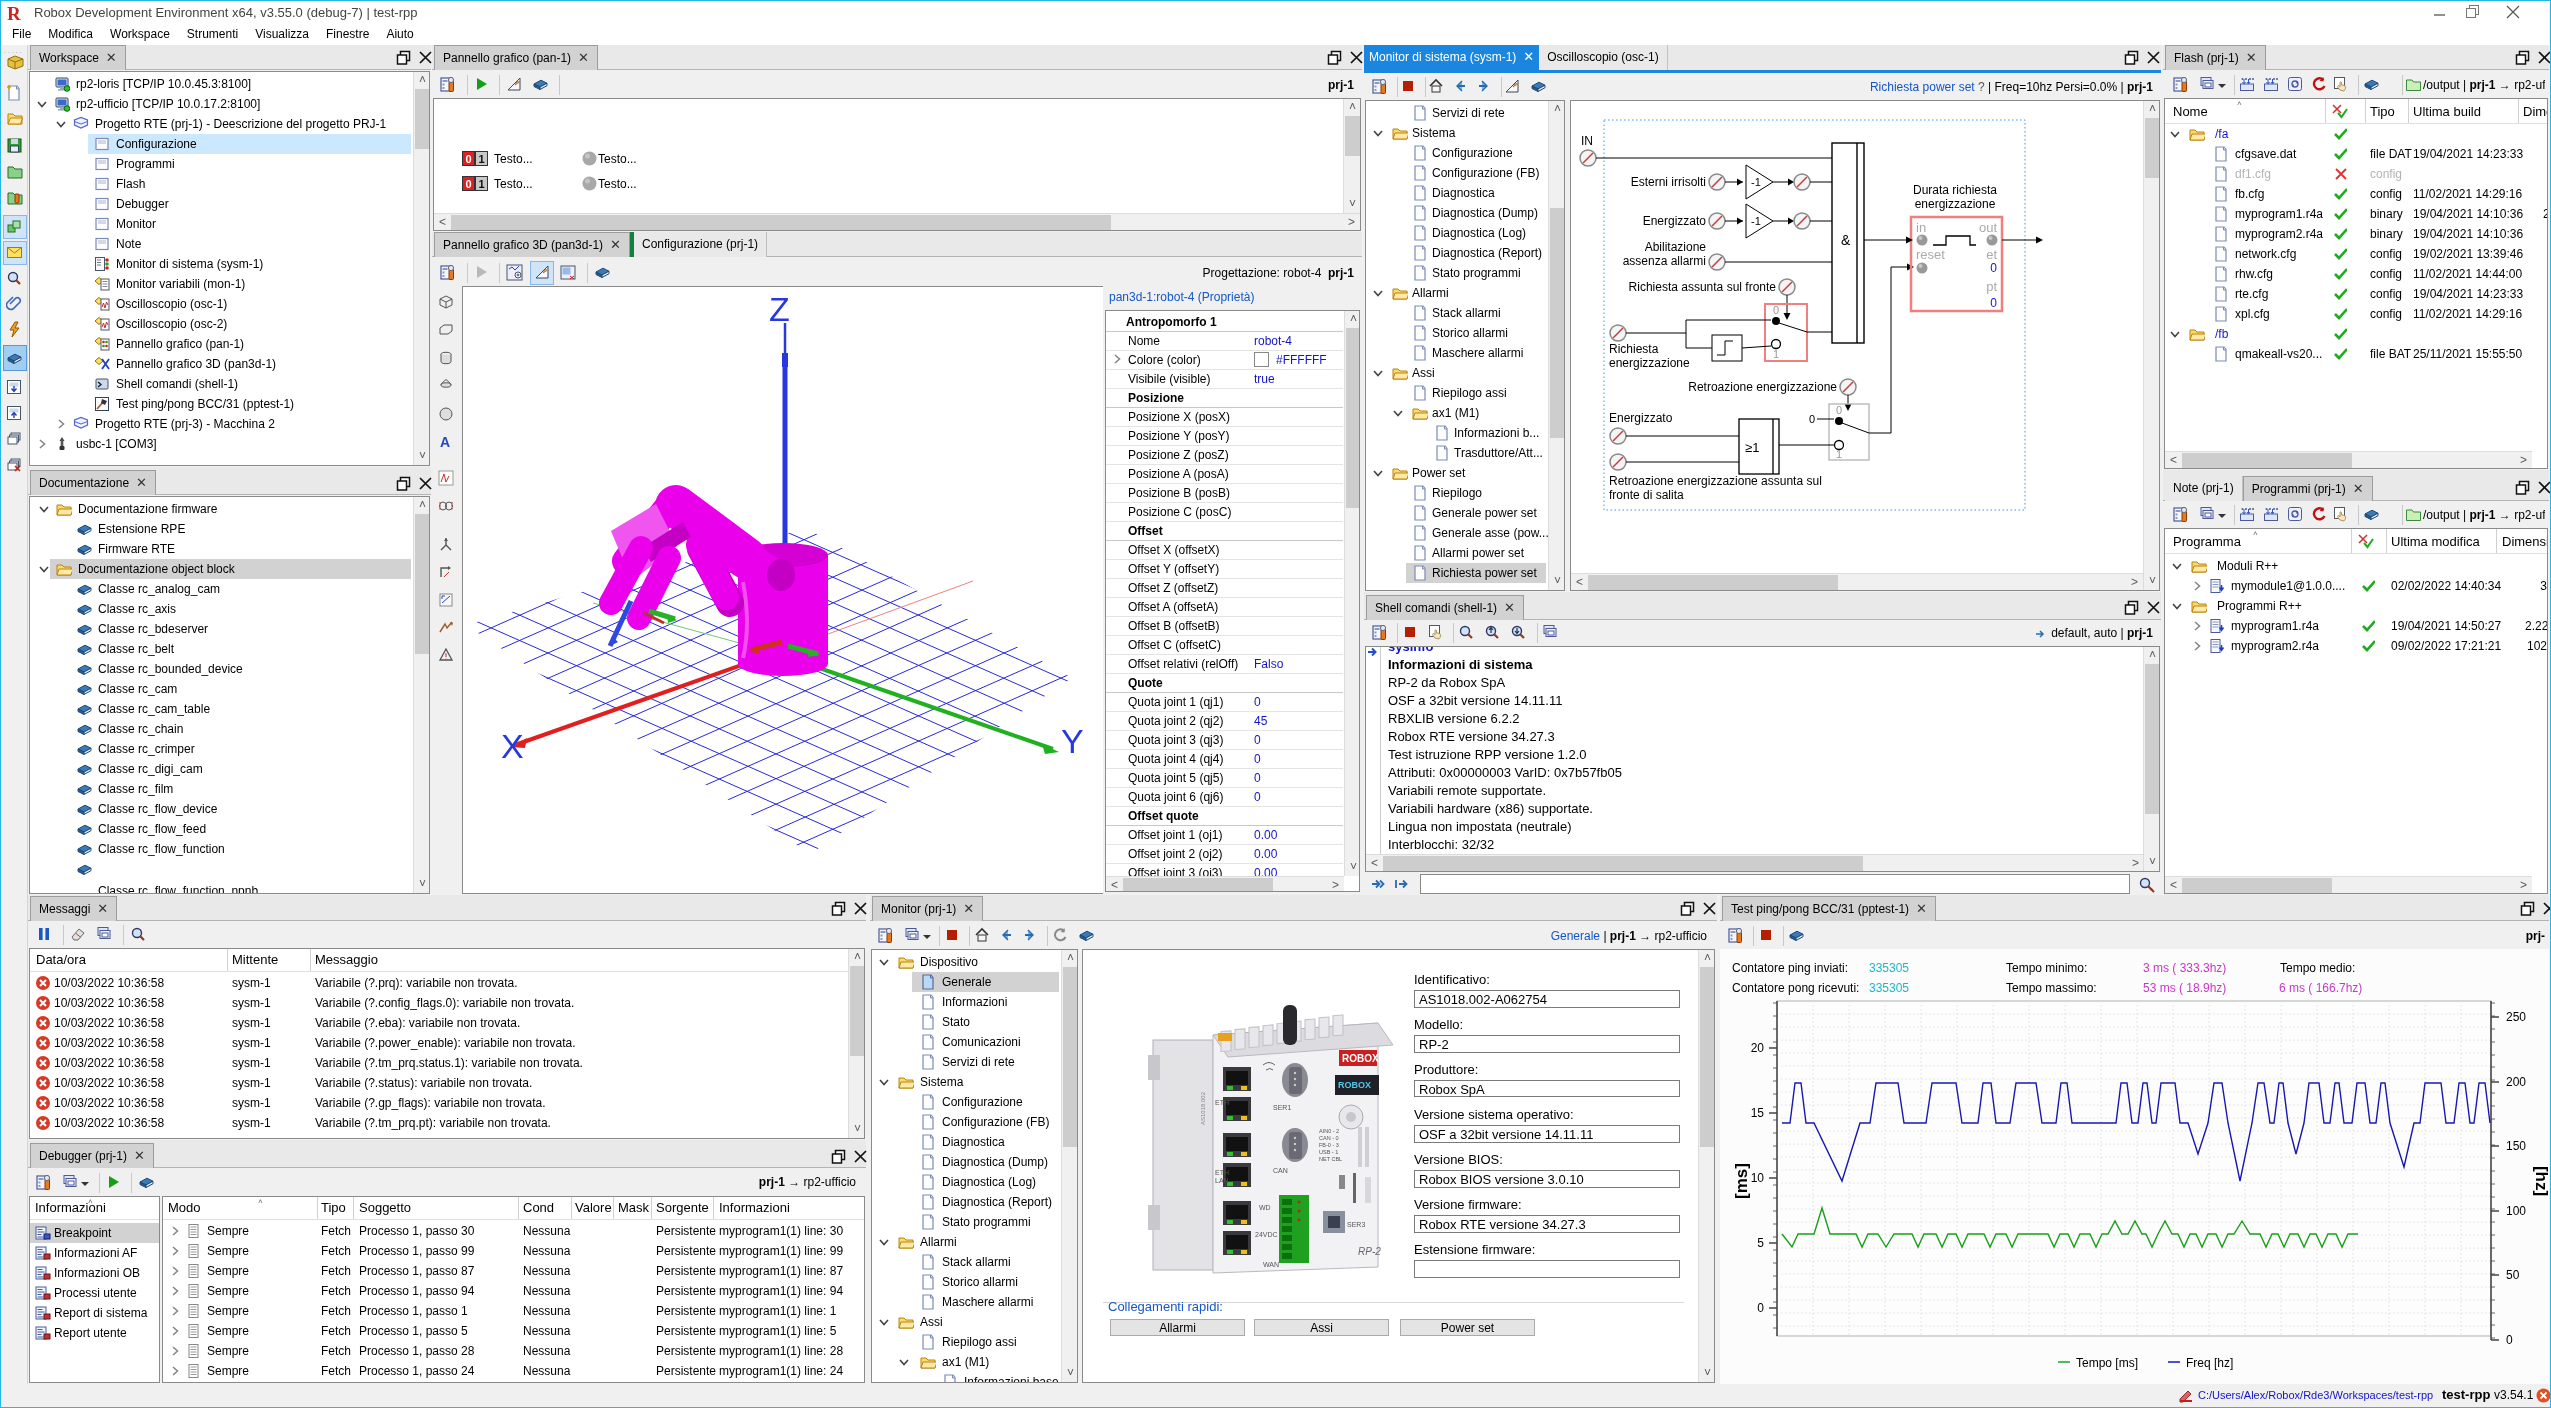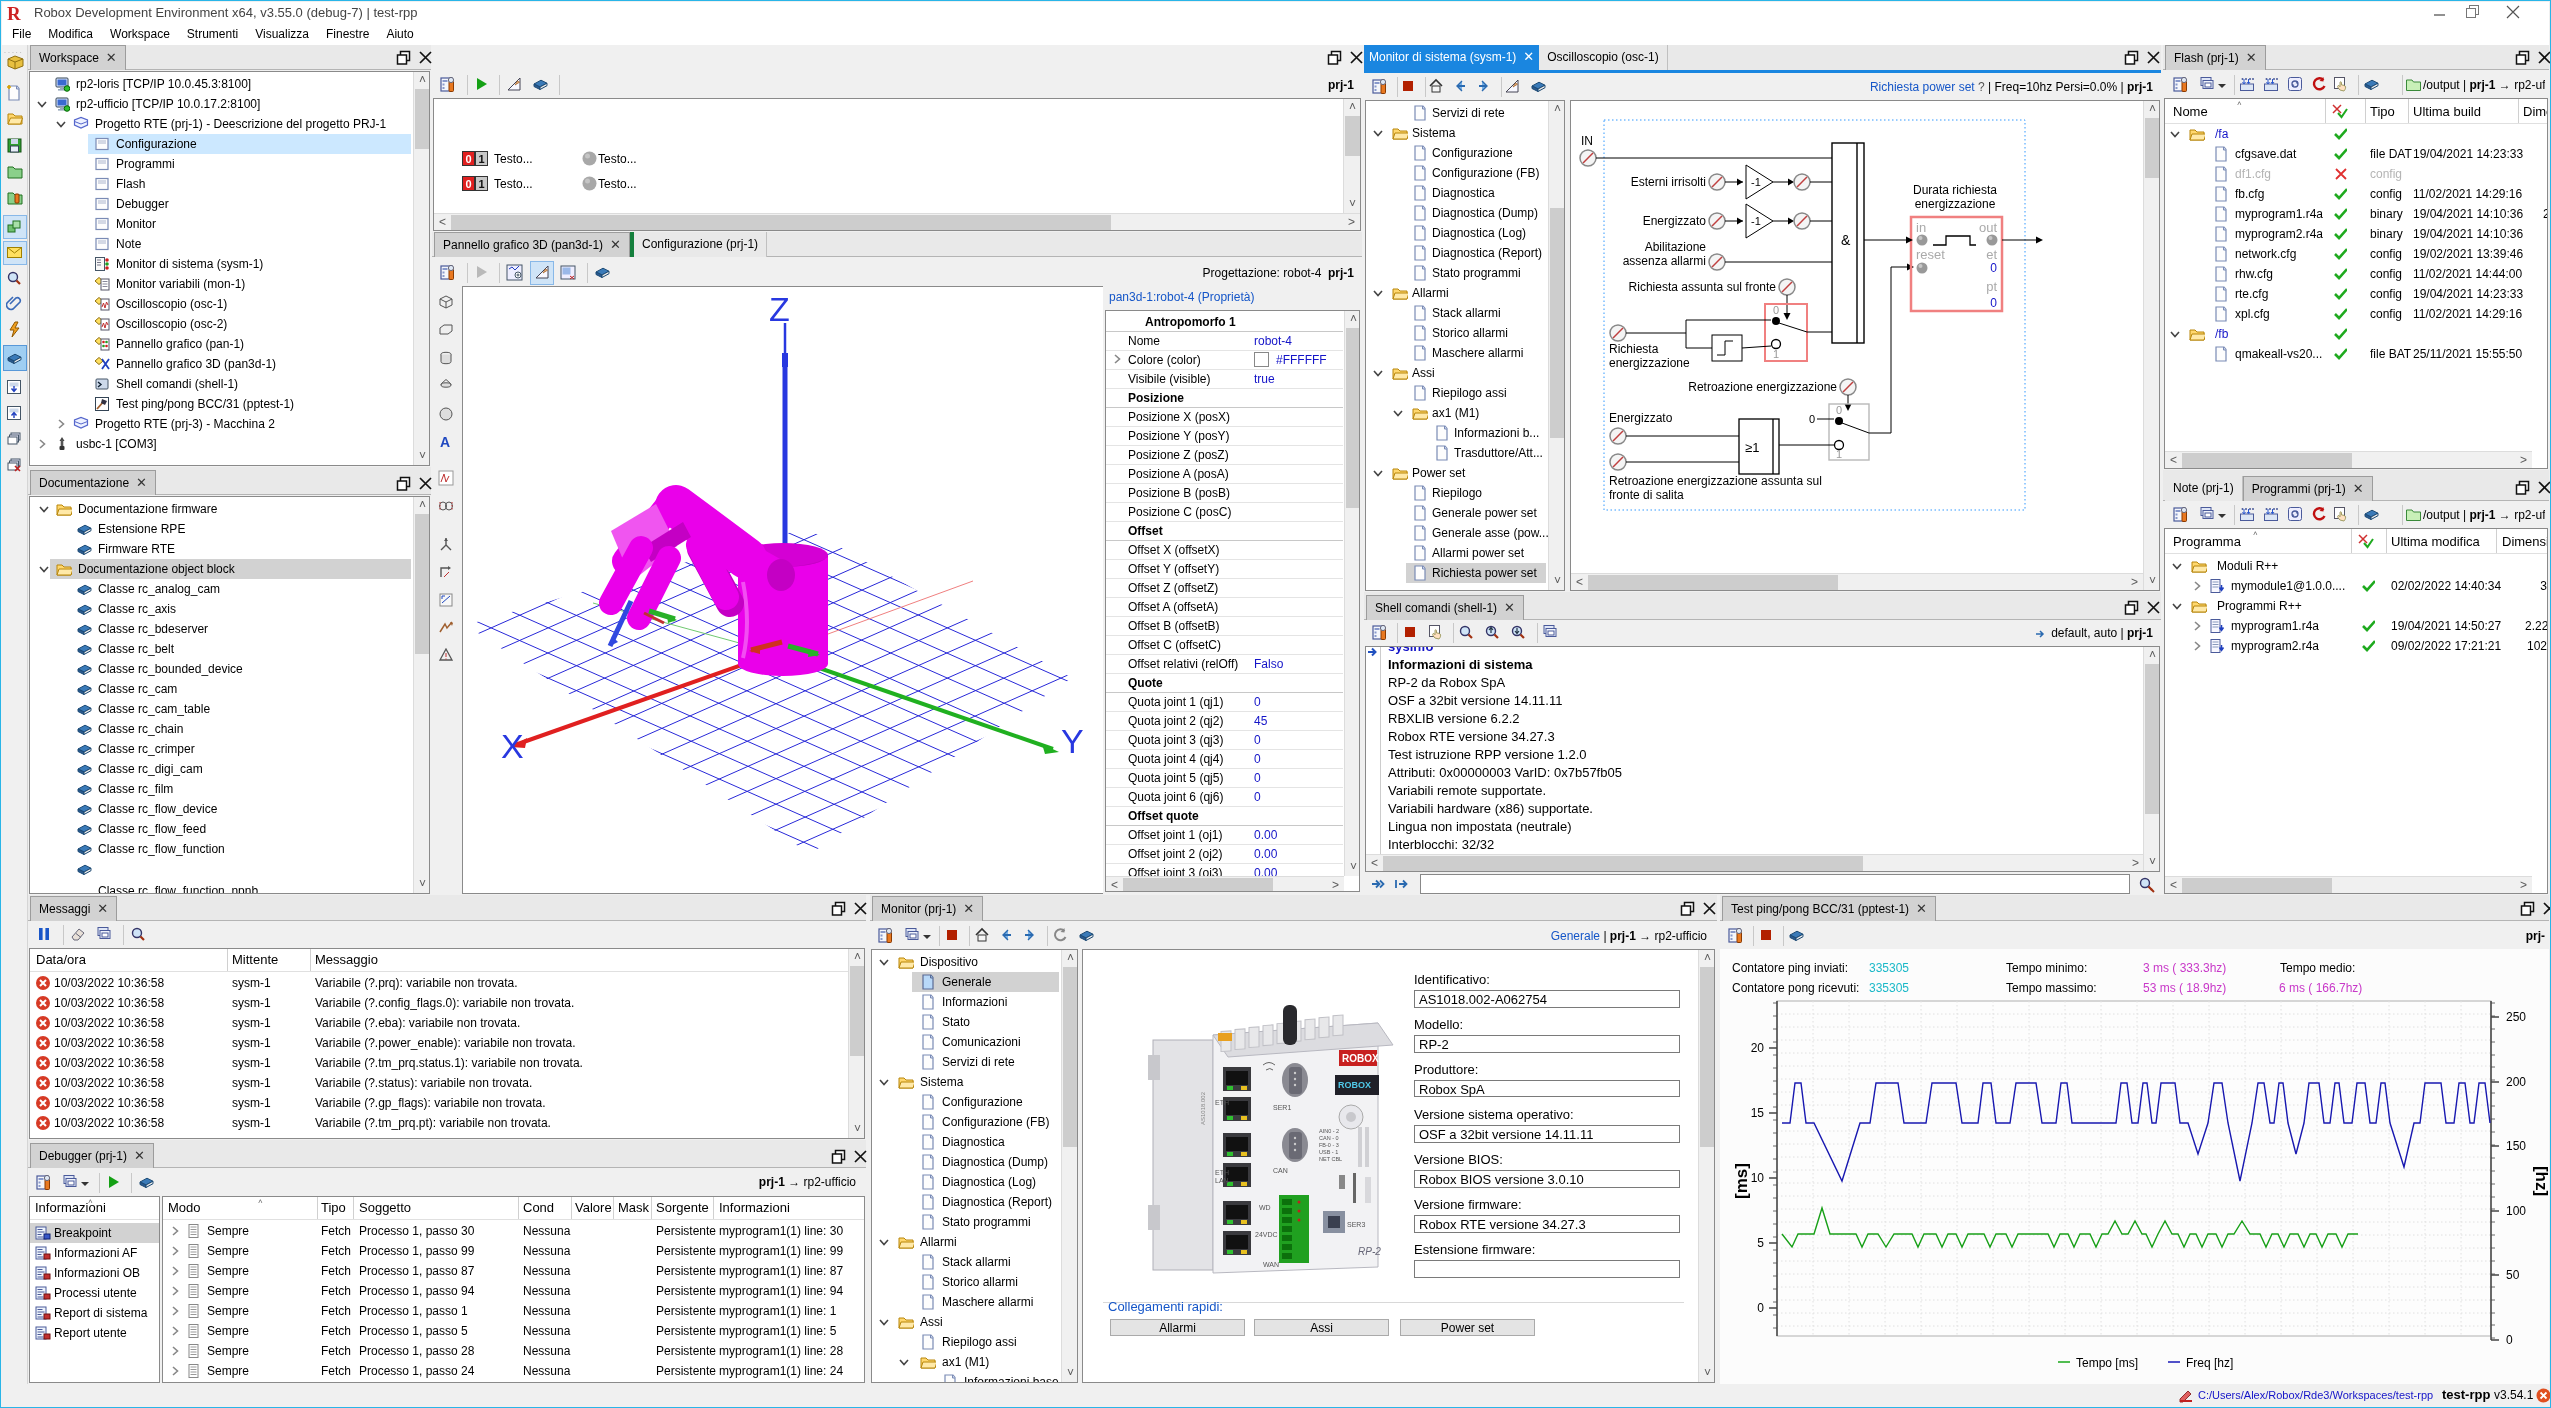--- a/index.html
+++ b/index.html
@@ -817,20 +817,21 @@
       <div class="treerow" style="left:44px;top:164px">Sempre</div>
       <div class="treerow" style="left:158px;top:164px">Fetch</div>
       <div class="treerow" style="left:196px;top:164px">Processo 1, passo 24</div>
       <div class="treerow" style="left:360px;top:164px">Nessuna</div>
       <div class="treerow" style="left:493px;top:164px">Persistente</div>
       <div class="treerow" style="left:556px;top:164px">myprogram1(1) line: 24</div>
     </div>
   </div>
 
 <div class="panel" style="left:432px;top:45px;width:930px;height:187px">
+ <div class="tabrow"><div class="tab act" style="margin-left:2px">Pannello grafico (pan-1)<span class="tx">✕</span></div></div>
 <svg class="ico" style="position:absolute;left:895px;top:5px" width="15" height="15">
       <rect x="4.5" y="1.5" width="9" height="9" fill="#fff" stroke="#111" stroke-width="1.5"></rect>
       <rect x="1.5" y="5" width="9" height="9" fill="#fff" stroke="#111" stroke-width="1.5"></rect>
     </svg>
     <svg class="ico" style="position:absolute;left:917px;top:5px" width="15" height="15">
       <path d="M2 2 L13 13 M13 2 L2 13" stroke="#111" stroke-width="1.7"></path>
     </svg>
     <div class="toolbar" style="top:26px;height:27px">
       <svg class="ico" style="position:absolute;left:8px;top:5px" width="16" height="16">
         <use href="#i-clip"></use>
@@ -1065,21 +1066,21 @@
           <line x1="319" y1="355" x2="288" y2="363" stroke="#d03020" stroke-width="5"></line>
           <path d="M286 364 l11 -5 l0 8 Z" fill="#d03020"></path>
           <line x1="325" y1="359" x2="355" y2="367" stroke="#28b028" stroke-width="5"></line>
           <path d="M357 368 l-11 -6 l-1 8 Z" fill="#28b028"></path>
         </g>
       </svg>
     </div>
     <div class="abs" style="left:671px;top:54px;width:259px;height:608px;background:#f0f0f0">
       <div class="abs" style="left:6px;top:4px;color:#1556c8;font-size:12px">pan3d-1:robot-4 (Proprietà)</div>
       <div class="content" style="left:2px;top:24px;width:255px;height:582px">
-        <div class="treerow" style="left:0;top:1px;right:16px;border-bottom:1px solid #c8c8c8"><b style="margin-left:39px">Antropomorfo 1</b></div>
+        <div class="treerow" style="left:0;top:1px;right:16px;border-bottom:1px solid #c8c8c8"><b style="margin-left:20px">Antropomorfo 1</b></div>
         <div class="treerow" style="left:0;top:20px;right:16px;border-bottom:1px solid #e4e4e4"><span style="margin-left:22px">Nome</span></div>
         <div class="treerow" style="left:148px;top:20px;color:#1414c8">robot-4</div>
         <div class="treerow" style="left:0;top:39px;right:16px;border-bottom:1px solid #e4e4e4"><span style="margin-left:22px">Colore (color)</span></div>
         <div style="position:absolute;left:148px;top:41px;width:15px;height:15px;background:#fff;border:1px solid #888"></div>
         <div class="treerow" style="left:170px;top:39px;color:#1414c8">#FFFFFF</div>
         <div class="treerow" style="left:0;top:58px;right:16px;border-bottom:1px solid #e4e4e4"><span style="margin-left:22px">Visibile (visible)</span></div>
         <div class="treerow" style="left:148px;top:58px;color:#1414c8">true</div>
         <div class="treerow" style="left:0;top:77px;right:16px;border-bottom:1px solid #c8c8c8"><b style="margin-left:22px">Posizione</b></div>
         <div class="treerow" style="left:0;top:96px;right:16px;border-bottom:1px solid #e4e4e4"><span style="margin-left:22px">Posizione X (posX)</span></div>
         <div class="treerow" style="left:0;top:115px;right:16px;border-bottom:1px solid #e4e4e4"><span style="margin-left:22px">Posizione Y (posY)</span></div>

